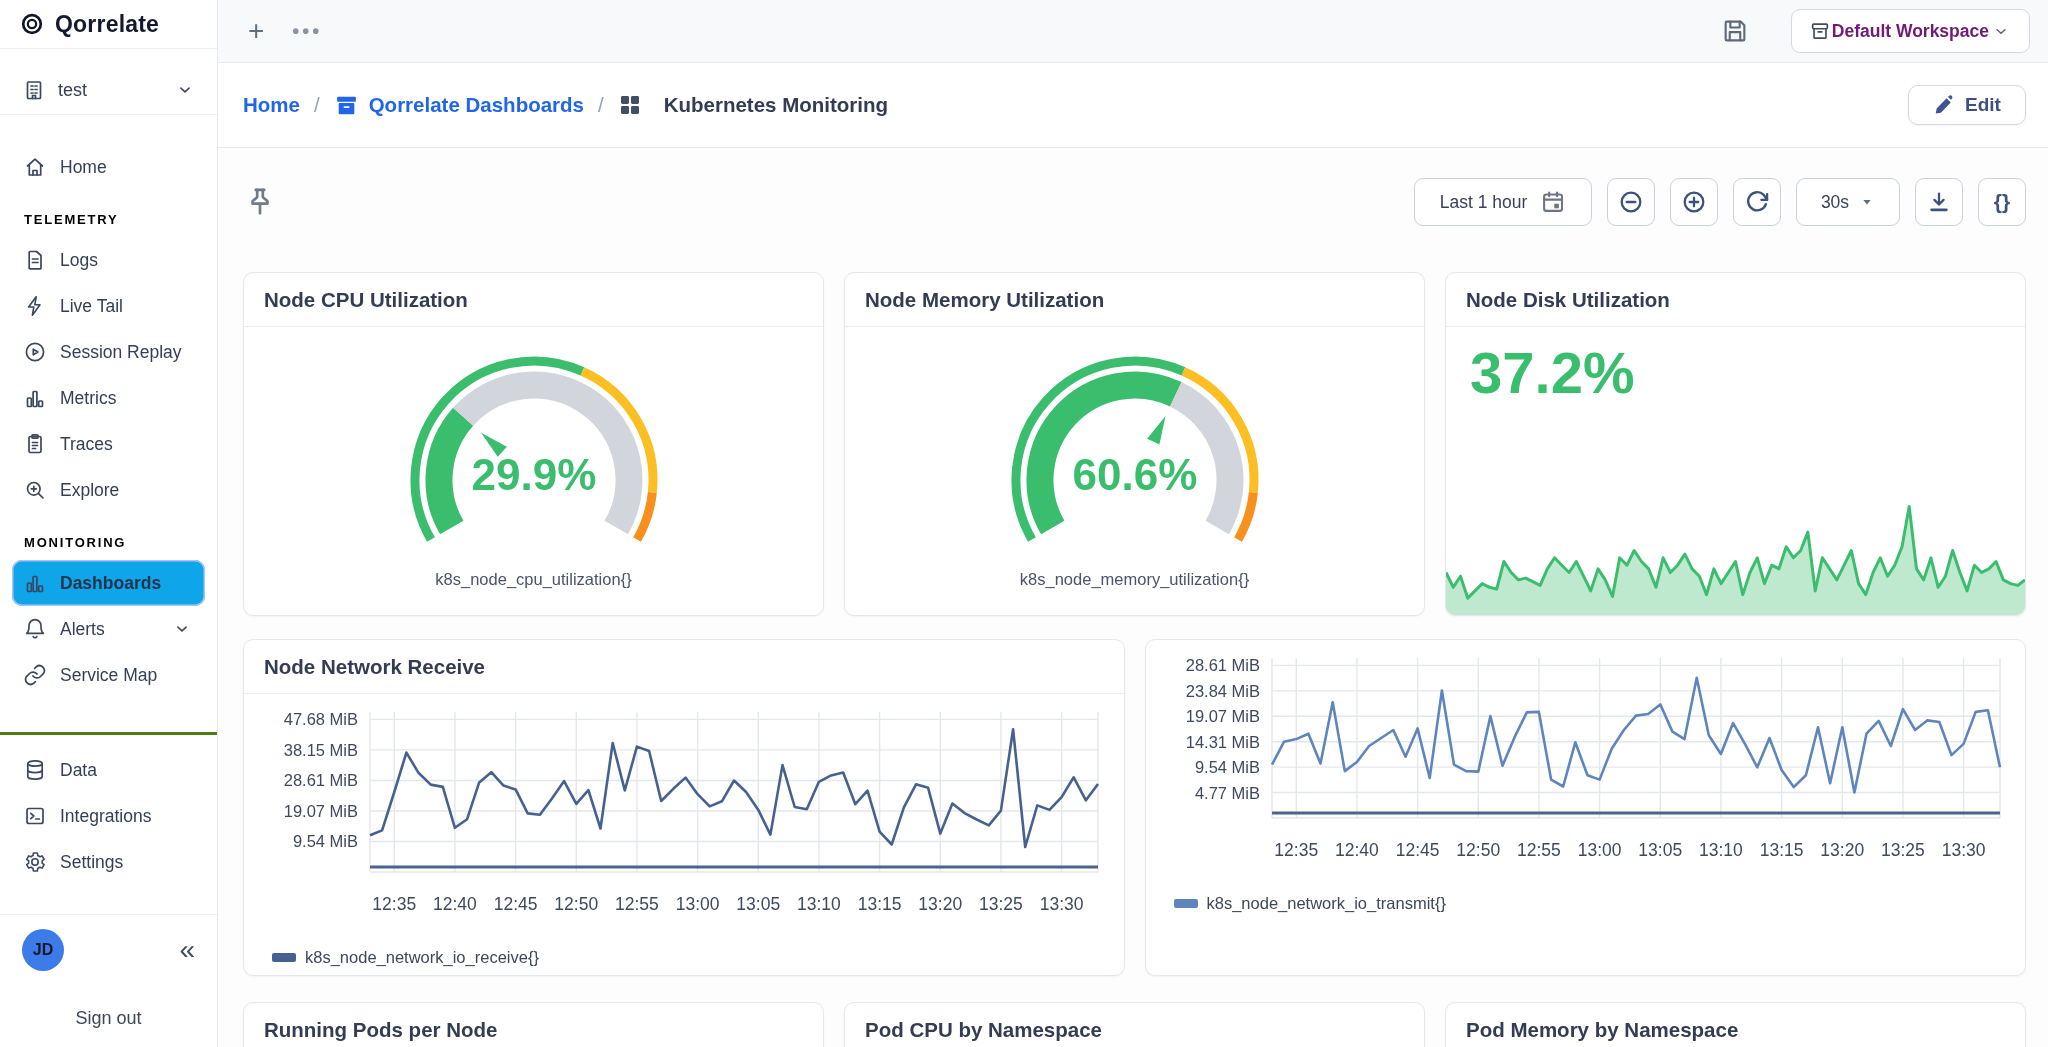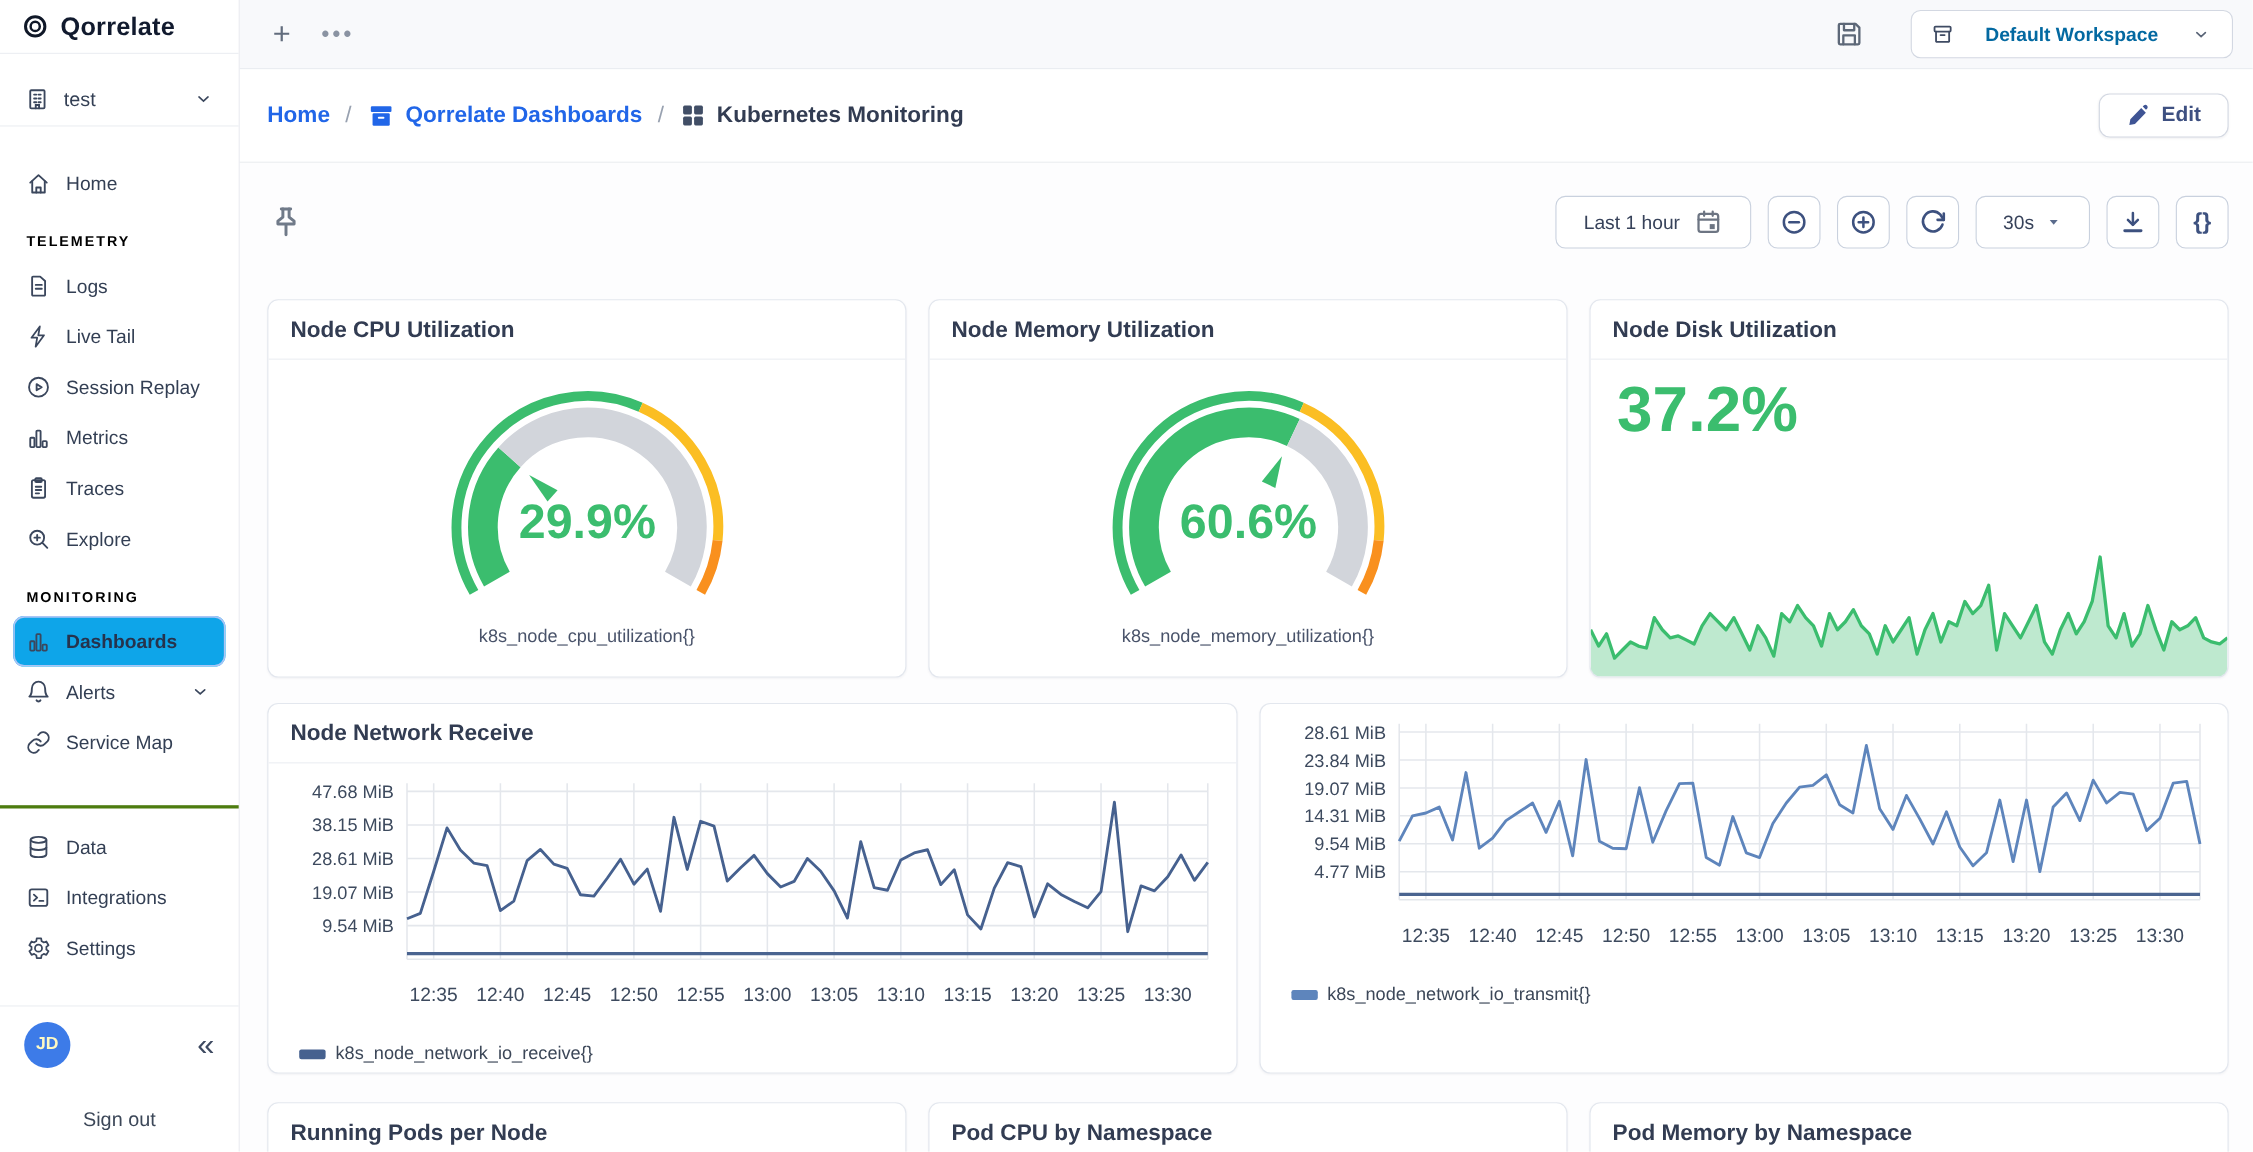--- a/index.html
+++ b/index.html
@@ -15,37 +15,37 @@
   .side-org .chev { margin-left:auto; }
   nav { padding:12px 12px 0; }
   .nav-item { height:46px; border-radius:10px; display:flex; align-items:center; gap:13px; padding:0 11px; font-size:17.5px; color:#333f54; cursor:pointer; }
   .nav-item .chev { margin-left:auto; }
   .nav-item.active { background:#0ea5e9; box-shadow:0 0 0 1.5px #a9c5f6 inset; font-weight:600; color:#26334d; }
   .sec-label { font-size:13px; font-weight:700; letter-spacing:1.8px; color:#000000; margin:22px 0 10px 12px; }
   .nico { width:24px; height:24px; flex:0 0 24px; color:#3b475d; }
   .side-grow { flex:1; }
   .side-block { border-top:3px solid #4d7c0f; padding:12px 12px; }
   .side-foot { border-top:1px solid #eceef2; padding:14px 22px 10px; display:flex; align-items:center; }
-  .avatar { width:42px; height:42px; border-radius:50%; background:#3d7be8; color:#fef9c3; font-size:16px; font-weight:700; display:flex; align-items:center; justify-content:center; }
+  .avatar { width:42px; height:42px; border-radius:50%; background:#3d7be8; color:#0f172a; font-size:16px; font-weight:700; display:flex; align-items:center; justify-content:center; }
   .collapse { margin-left:auto; font-size:28px; color:#3e4a61; line-height:1; cursor:pointer; }
   .signout { text-align:center; padding:10px 0 18px; font-size:18px; color:#3c4758; cursor:pointer; }
 
   
   .main { flex:1; display:flex; flex-direction:column; min-width:0; }
   .topbar { height:63px; background:#f8f9fb; border-bottom:1px solid #e7eaee; display:flex; align-items:center; padding:0 18px 0 30px; gap:28px; }
   .plus { font-size:28px; color:#626d7d; font-weight:400; line-height:1; cursor:pointer; }
   .dots { font-size:20px; font-weight:700; letter-spacing:3px; color:#8a93a2; cursor:pointer; }
   .topbar .grow { flex:1; }
   .save-ic { width:28px; height:28px; color:#5d6878; cursor:pointer; }
-  .ws-btn { height:44px; background:#fff; border:1px solid #d3d8e2; border-radius:9px; display:flex; align-items:center; gap:27px; padding:0 16px; font-size:17.5px; font-weight:600; color:#0369a1; cursor:pointer; margin-left:14px; }
+  .ws-btn { height:44px; background:#fff; border:1px solid #d3d8e2; border-radius:9px; display:flex; align-items:center; gap:0; padding:0 16px; font-size:17.5px; font-weight:600; color:#701a75; cursor:pointer; margin-left:14px; }
 
   .crumbs { height:85px; background:#fff; border-bottom:1px solid #e7eaee; display:flex; align-items:center; padding:0 22px 0 25px; font-size:20.5px; font-weight:600; }
   .crumb-link { color:#2166e8; cursor:pointer; display:flex; align-items:center; gap:10px; }
   .crumb-sep { color:#98a1b0; margin:0 14px; font-weight:400; }
-  .crumb-cur { color:#323c52; display:flex; align-items:center; gap:10px; }
+  .crumb-cur { color:#323c52; display:flex; align-items:center; gap:22px; }
   .edit-btn { margin-left:auto; width:118px; height:40px; background:#fff; border:1px solid #d3d8e2; border-radius:10px; display:flex; align-items:center; justify-content:center; gap:10px; font-size:19px; font-weight:600; color:#3e5081; cursor:pointer; box-shadow:0 1px 2px rgba(16,24,40,.05); }
 
   .content { flex:1; padding:0 22px 0 25px; background:#fdfdfe; overflow:hidden; }
   .ctrl-row { margin-top:30px; height:48px; display:flex; align-items:center; justify-content:space-between; }
   .pin { width:34px; height:34px; color:#707a89; cursor:pointer; }
   .controls { display:flex; gap:15px; align-items:center; }
   .btn { height:48px; background:#fff; border:1px solid #c9d1de; border-radius:9px; display:flex; align-items:center; justify-content:center; color:#3d517f; cursor:pointer; }
   .btn-time { width:178px; gap:13px; font-size:17.5px; color:#37425a; }
   .btn-sq { width:48px; }
   .btn-rate { width:104px; gap:10px; font-size:17.5px; color:#37425a; }

